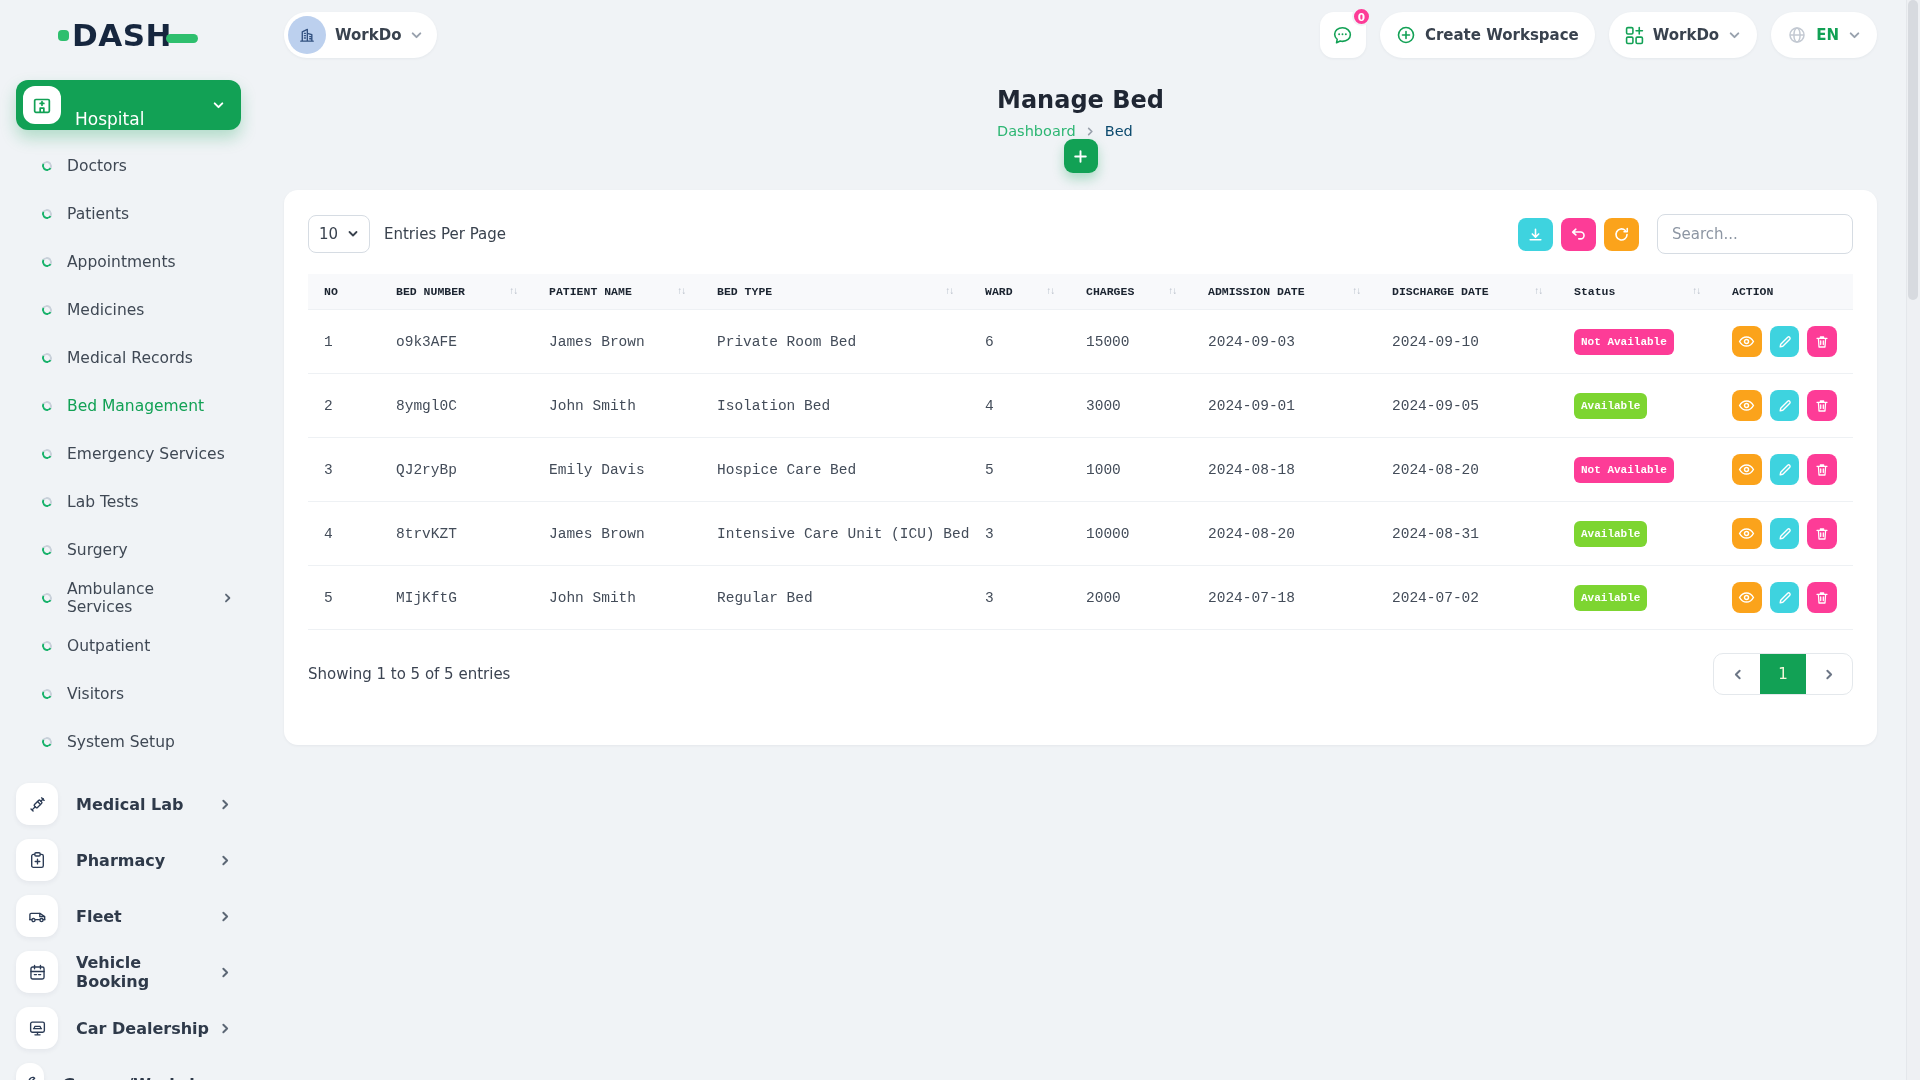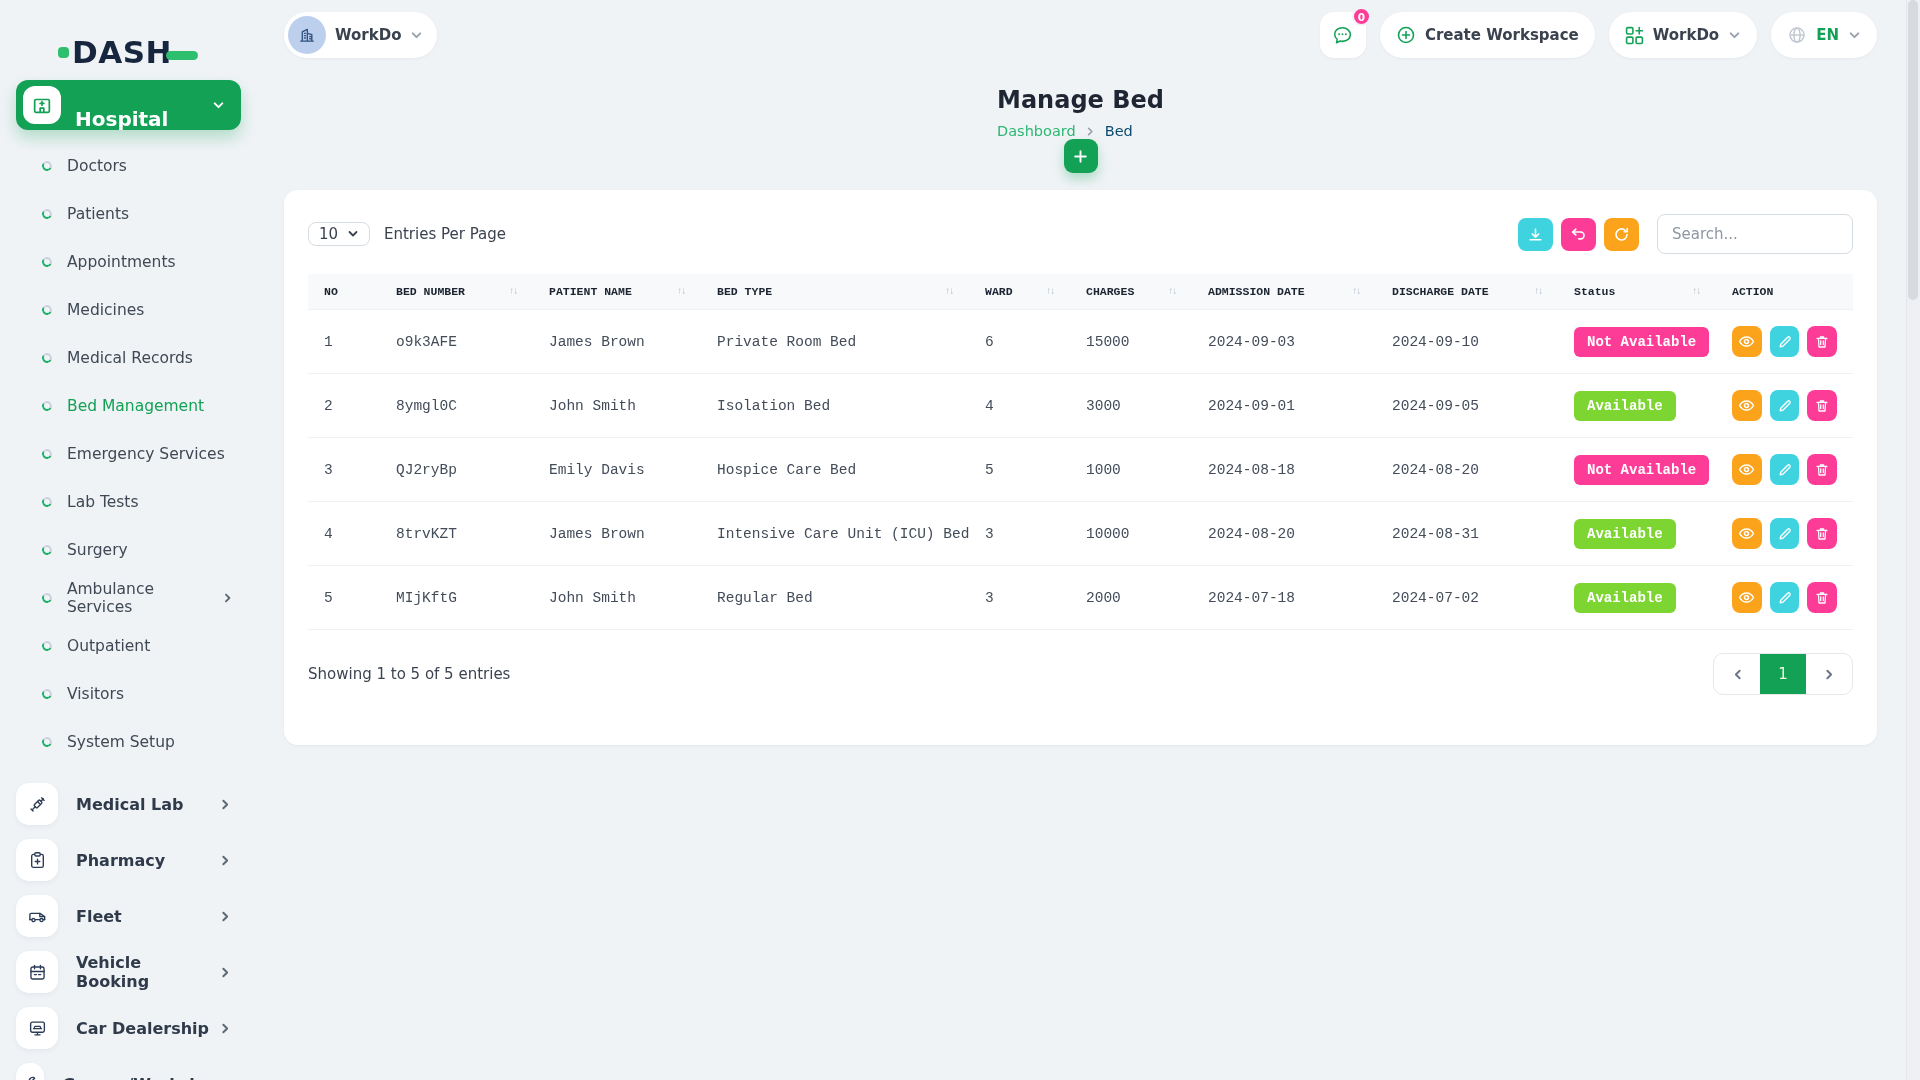--- a/index.html
+++ b/index.html
@@ -5,36 +5,36 @@
   * { margin:0; padding:0; box-sizing:border-box; }
   html,body { width:1920px; height:1080px; overflow:hidden; }
   body {
     font-family:"DejaVu Sans","Liberation Sans",sans-serif;
     background:#f0f3f6; color:#39424e;
   }
   .app { display:flex; width:100%; height:100%; }
 
   
   .sidebar { width:256px; min-width:256px; height:100%; overflow:hidden; padding-bottom:10px; }
-  .logo-row { height:70px; display:flex; align-items:flex-end; justify-content:center; }
+  .logo-row { height:70px; display:flex; align-items:center; justify-content:center; }
   .logo { display:flex; align-items:center; }
   .logo .dot { width:11px; height:11px; border-radius:4px; background:#2EBF6E; margin-right:3px; }
   .logo .word { font-size:31px; font-weight:900; letter-spacing:.5px; color:#16263e; }
   .logo .dash-bar { width:32px; height:9px; border-radius:5px; background:#2EBF6E; margin-left:-6px; margin-top:6px; }
 
   .module-btn {
     margin:10px 15px 6px 16px; height:50px; border-radius:12px;
     background:#12A155; color:#fff; display:flex; align-items:center;
     padding:0 16px 0 7px; cursor:pointer; box-shadow:0 8px 16px rgba(18,161,85,.28);
   }
   .module-btn .icon-box {
     width:38px; height:38px; border-radius:12px; background:#fff;
     display:flex; align-items:center; justify-content:center; margin-right:14px;
   }
-  .module-btn .label { font-size:20px; font-weight:700; flex:1;margin-top:28px; }
+  .module-btn .label { font-size:17px; font-weight:400; flex:1;margin-top:28px; }
 
   .subnav { padding:6px 0 2px; }
   .subitem {
     height:48px; display:flex; align-items:center; padding:0 22px 0 42px;
     font-size:15.5px; color:#3f4854; cursor:pointer;
   }
   .subitem .bullet {
     width:10px; height:10px; border-radius:50%; margin-right:15px;
     border:2px solid #c9d1da; border-bottom-color:#18b26b; border-left-color:#18b26b;
     transform:rotate(-15deg);
@@ -90,21 +90,21 @@
     display:flex; align-items:center; justify-content:center; box-shadow:0 6px 12px rgba(18,161,85,.3);
   }
 
   .card {
     margin:17px 43px 0 28px; background:#fff; border-radius:14px; padding:24px;
     height:555px; box-shadow:0 1px 3px rgba(16,24,40,.05);
   }
   .card-toolbar { display:flex; align-items:center; justify-content:space-between; margin-bottom:20px; }
   .toolbar-left { display:flex; align-items:center; gap:14px; }
   .select-box {
-    width:62px; height:24px; border:1px solid #d6dce3; border-radius:8px; background:#fff;
+    width:62px; height:38px; border:1px solid #d6dce3; border-radius:8px; background:#fff;
     display:flex; align-items:center; justify-content:center; gap:9px; cursor:pointer;
     font-size:15px; color:#39424e;
   }
   .entries-label { font-size:15px; color:#39424e; }
   .toolbar-right { display:flex; align-items:center; gap:8px; }
   .tool-btn {
     width:35px; height:33px; border:none; border-radius:8px; cursor:pointer;
     display:flex; align-items:center; justify-content:center;
   }
   .tool-btn.cyan { background:#3ED3DF; }
@@ -123,21 +123,21 @@
     color:#1b2430; font-weight:700; white-space:nowrap;
   }
   .th-inner { display:flex; align-items:center; justify-content:space-between; }
   .sort { font-size:10px; color:#b9c0cb; letter-spacing:-2px; font-weight:400; }
   tbody td {
     padding:16px; font-size:14.5px; color:#434c59; border-bottom:1px solid #eef1f4;
     white-space:nowrap; overflow:hidden;
   }
   tbody tr:first-child td { border-top:1px solid #eef1f4; }
   .status-badge {
-    display:inline-block; padding:7px 13px; border-radius:6px; color:#fff; font-size:14px; font-weight:600;
+    display:inline-block; padding:7px 7px; border-radius:6px; color:#fff; font-size:11px; font-weight:600;
   }
   .badge-danger { background:#FD3C97; }
   .badge-success { background:#7DD531; }
   .actions { display:flex; gap:8px; }
   .action-btn {
     width:35px; height:31px; border:none; border-radius:8px; cursor:pointer;
     display:flex; align-items:center; justify-content:center;
   }
   .action-btn.view { background:#FBA31B; }
   .action-btn.edit { background:#3ED3DF; }

